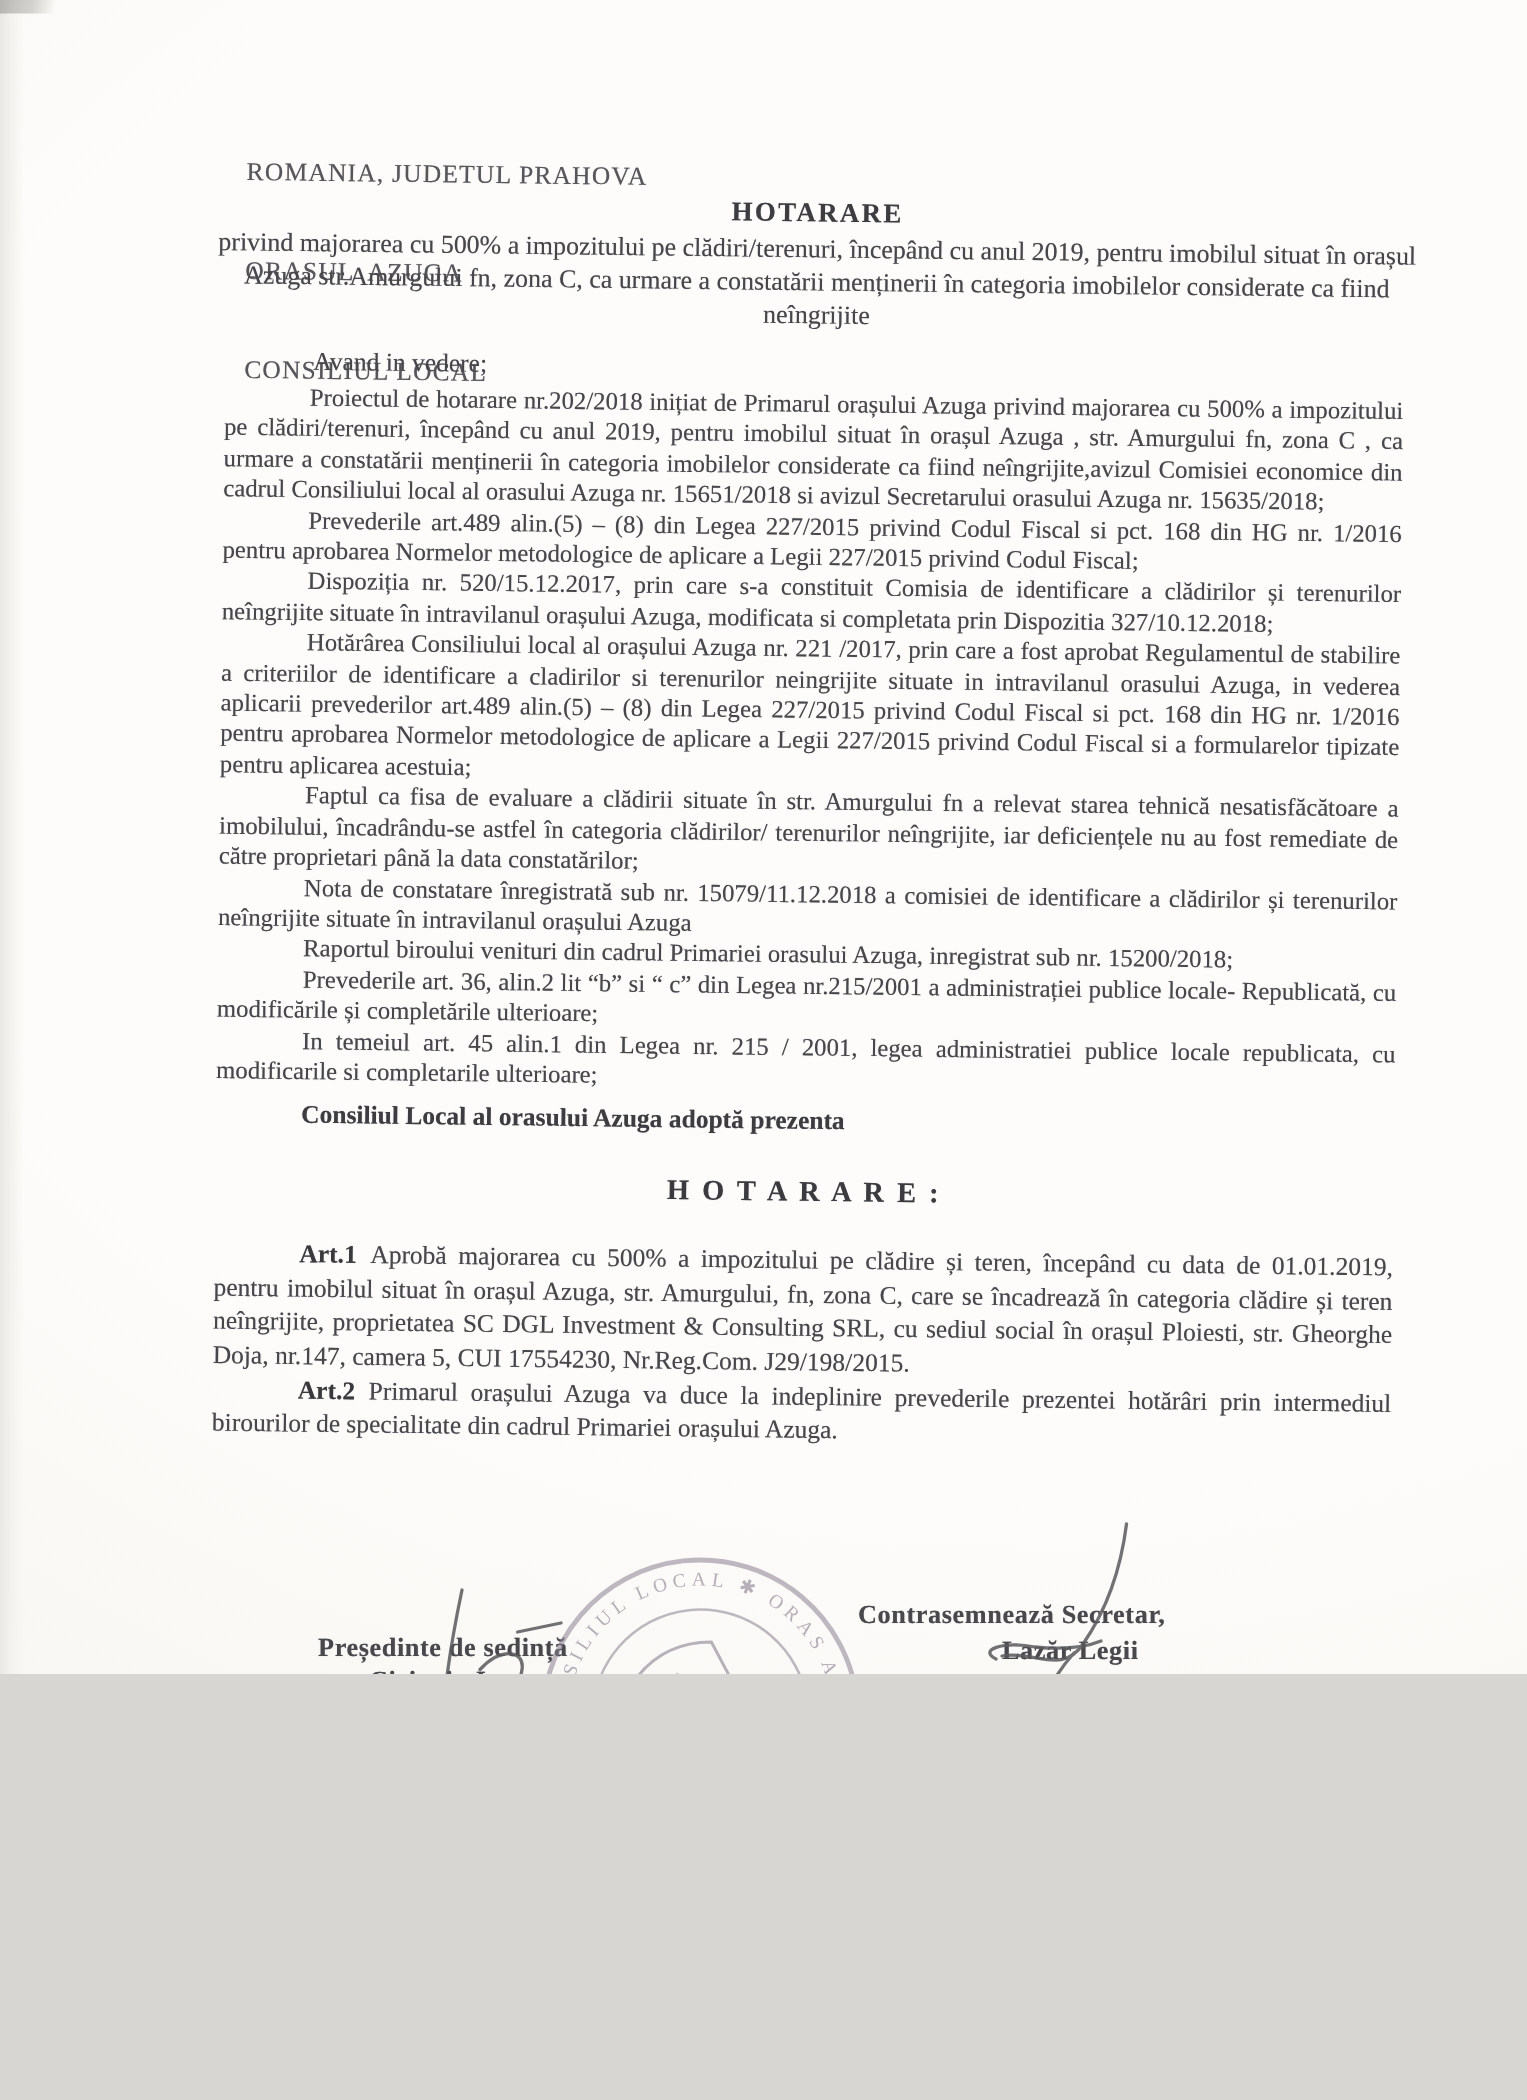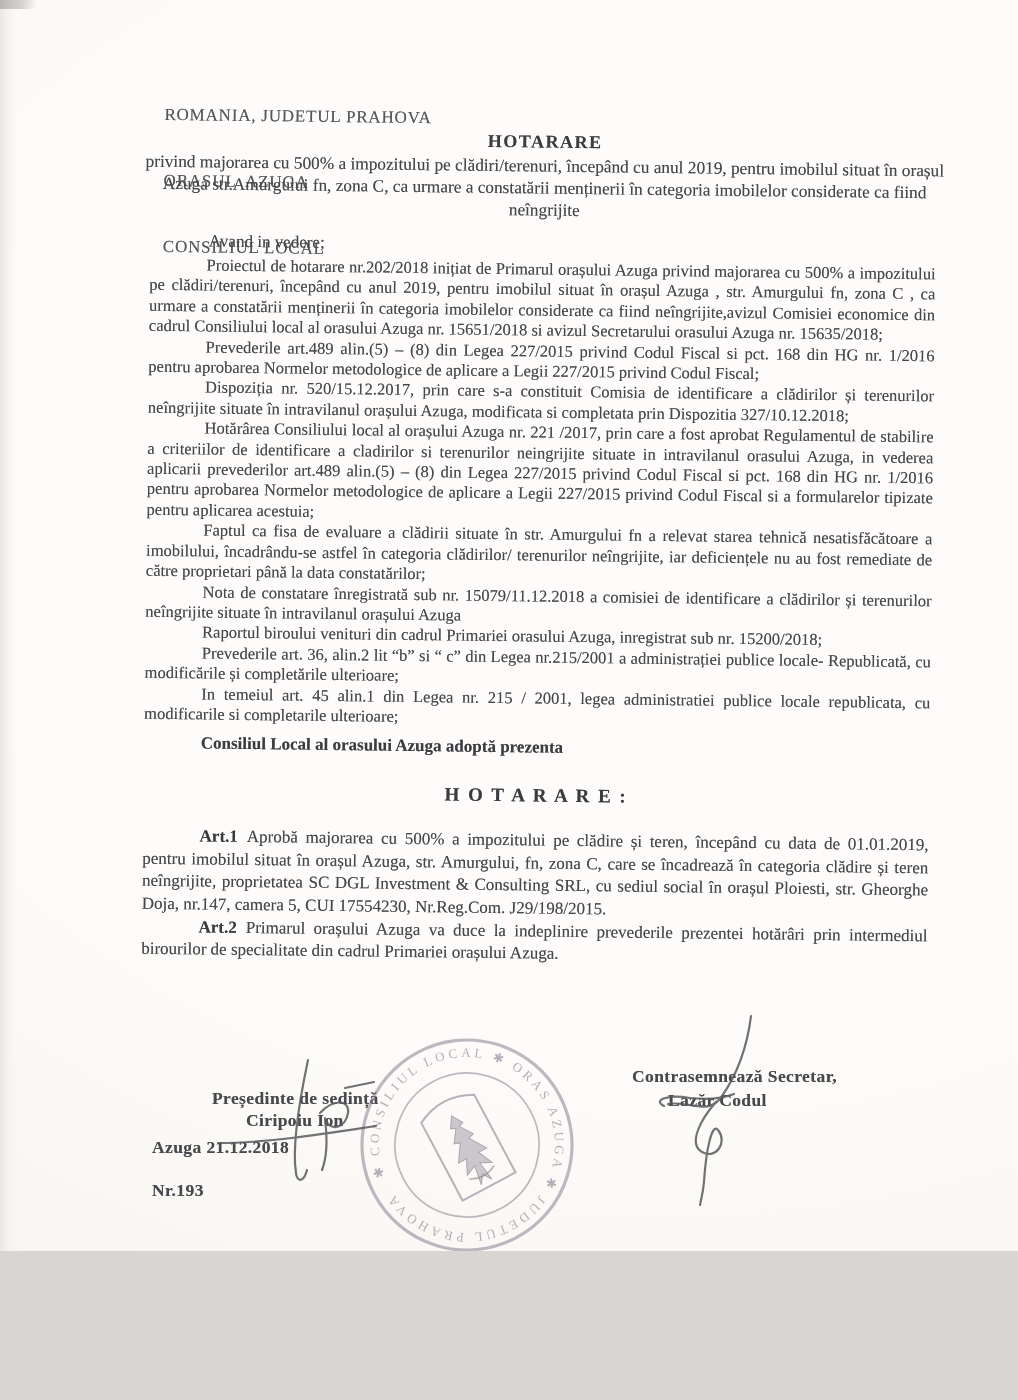--- a/index.html
+++ b/index.html
@@ -1,17 +1,17 @@
 <!DOCTYPE html>
 <html lang="ro"><head>
 <meta charset="utf-8">
 <style>
   html,body{margin:0;padding:0;background:#d8d6d2;}
   .page{
-    position:relative;width:1018px;height:1251px;margin:0 auto;overflow:hidden;
+    position:relative;width:1018px;height:1116px;margin:0 auto;overflow:hidden;
     background:
       linear-gradient(90deg,#eae8e4 0px,#f5f3ef 8px,rgba(252,251,248,0) 16px),
       radial-gradient(1200px 900px at 65% 40%, #fdfcfa 60%, #f8f6f2 100%),
       #fbfaf7;
     font-family:"Liberation Serif","DejaVu Serif",serif;
     color:#47474b;
   }
   .corner-mark{position:absolute;left:0;top:0;width:36px;height:9px;
     background:linear-gradient(100deg,#8a8a88,#b5b2ad 60%,rgba(181,178,173,0));
     opacity:.55;}
@@ -79,22 +79,22 @@
 
       <p class="article"><b>Art.1</b><span>Aprobă majorarea cu 500% a impozitului pe clădire și teren, începând cu data de 01.01.2019, pentru imobilul situat în orașul Azuga, str. Amurgului, fn,  zona C, care se încadrează în categoria clădire și teren neîngrijite,  proprietatea SC DGL Investment &amp; Consulting SRL, cu sediul social în orașul Ploiesti, str. Gheorghe Doja, nr.147, camera 5, CUI 17554230, Nr.Reg.Com. J29/198/2015.</span></p>
 
       <p class="article"><b>Art.2</b><span>Primarul orașului Azuga va duce la indeplinire prevederile prezentei hotărâri prin intermediul birourilor de specialitate din cadrul Primariei orașului Azuga.</span></p>
     </div>
   </div>
 
   <div class="abs sig scan-text" style="left:212px;top:1088px;">Președinte de sedință</div>
   <div class="abs sig scan-text" style="left:246px;top:1076px;margin-top:34px;">Ciripoiu Ion</div>
 
-  <div class="abs sig scan-text" style="left:632px;top:1066px;">Contrasemnează Secretar,</div>
-  <div class="abs sig scan-text" style="left:668px;top:1090px;">Lazăr Codul</div>
+  <div class="abs sig scan-text" style="left:572px;top:1066px;">Contrasemnează Secretar,</div>
+  <div class="abs sig scan-text" style="left:668px;top:1090px;">Lazăr Legii</div>
 
   <div class="abs sig scan-text" style="left:152px;top:1137px;">Azuga 21.12.2018</div>
   <div class="abs sig scan-text" style="left:152px;top:1180px;">Nr.193</div>
 
   <svg class="stamp-svg" viewBox="0 0 234 234">
     <g transform="rotate(-28 117 117)" fill="none" stroke="rgba(138,128,145,.55)">
       <circle cx="117" cy="117" r="105" stroke-width="3.2"></circle>
       <circle cx="117" cy="117" r="72" stroke-width="1.7"></circle>
       <defs>
         <path id="ringPath" d="M117,117 m-88,0 a88,88 0 1,1 176,0 a88,88 0 1,1 -176,0"></path>

